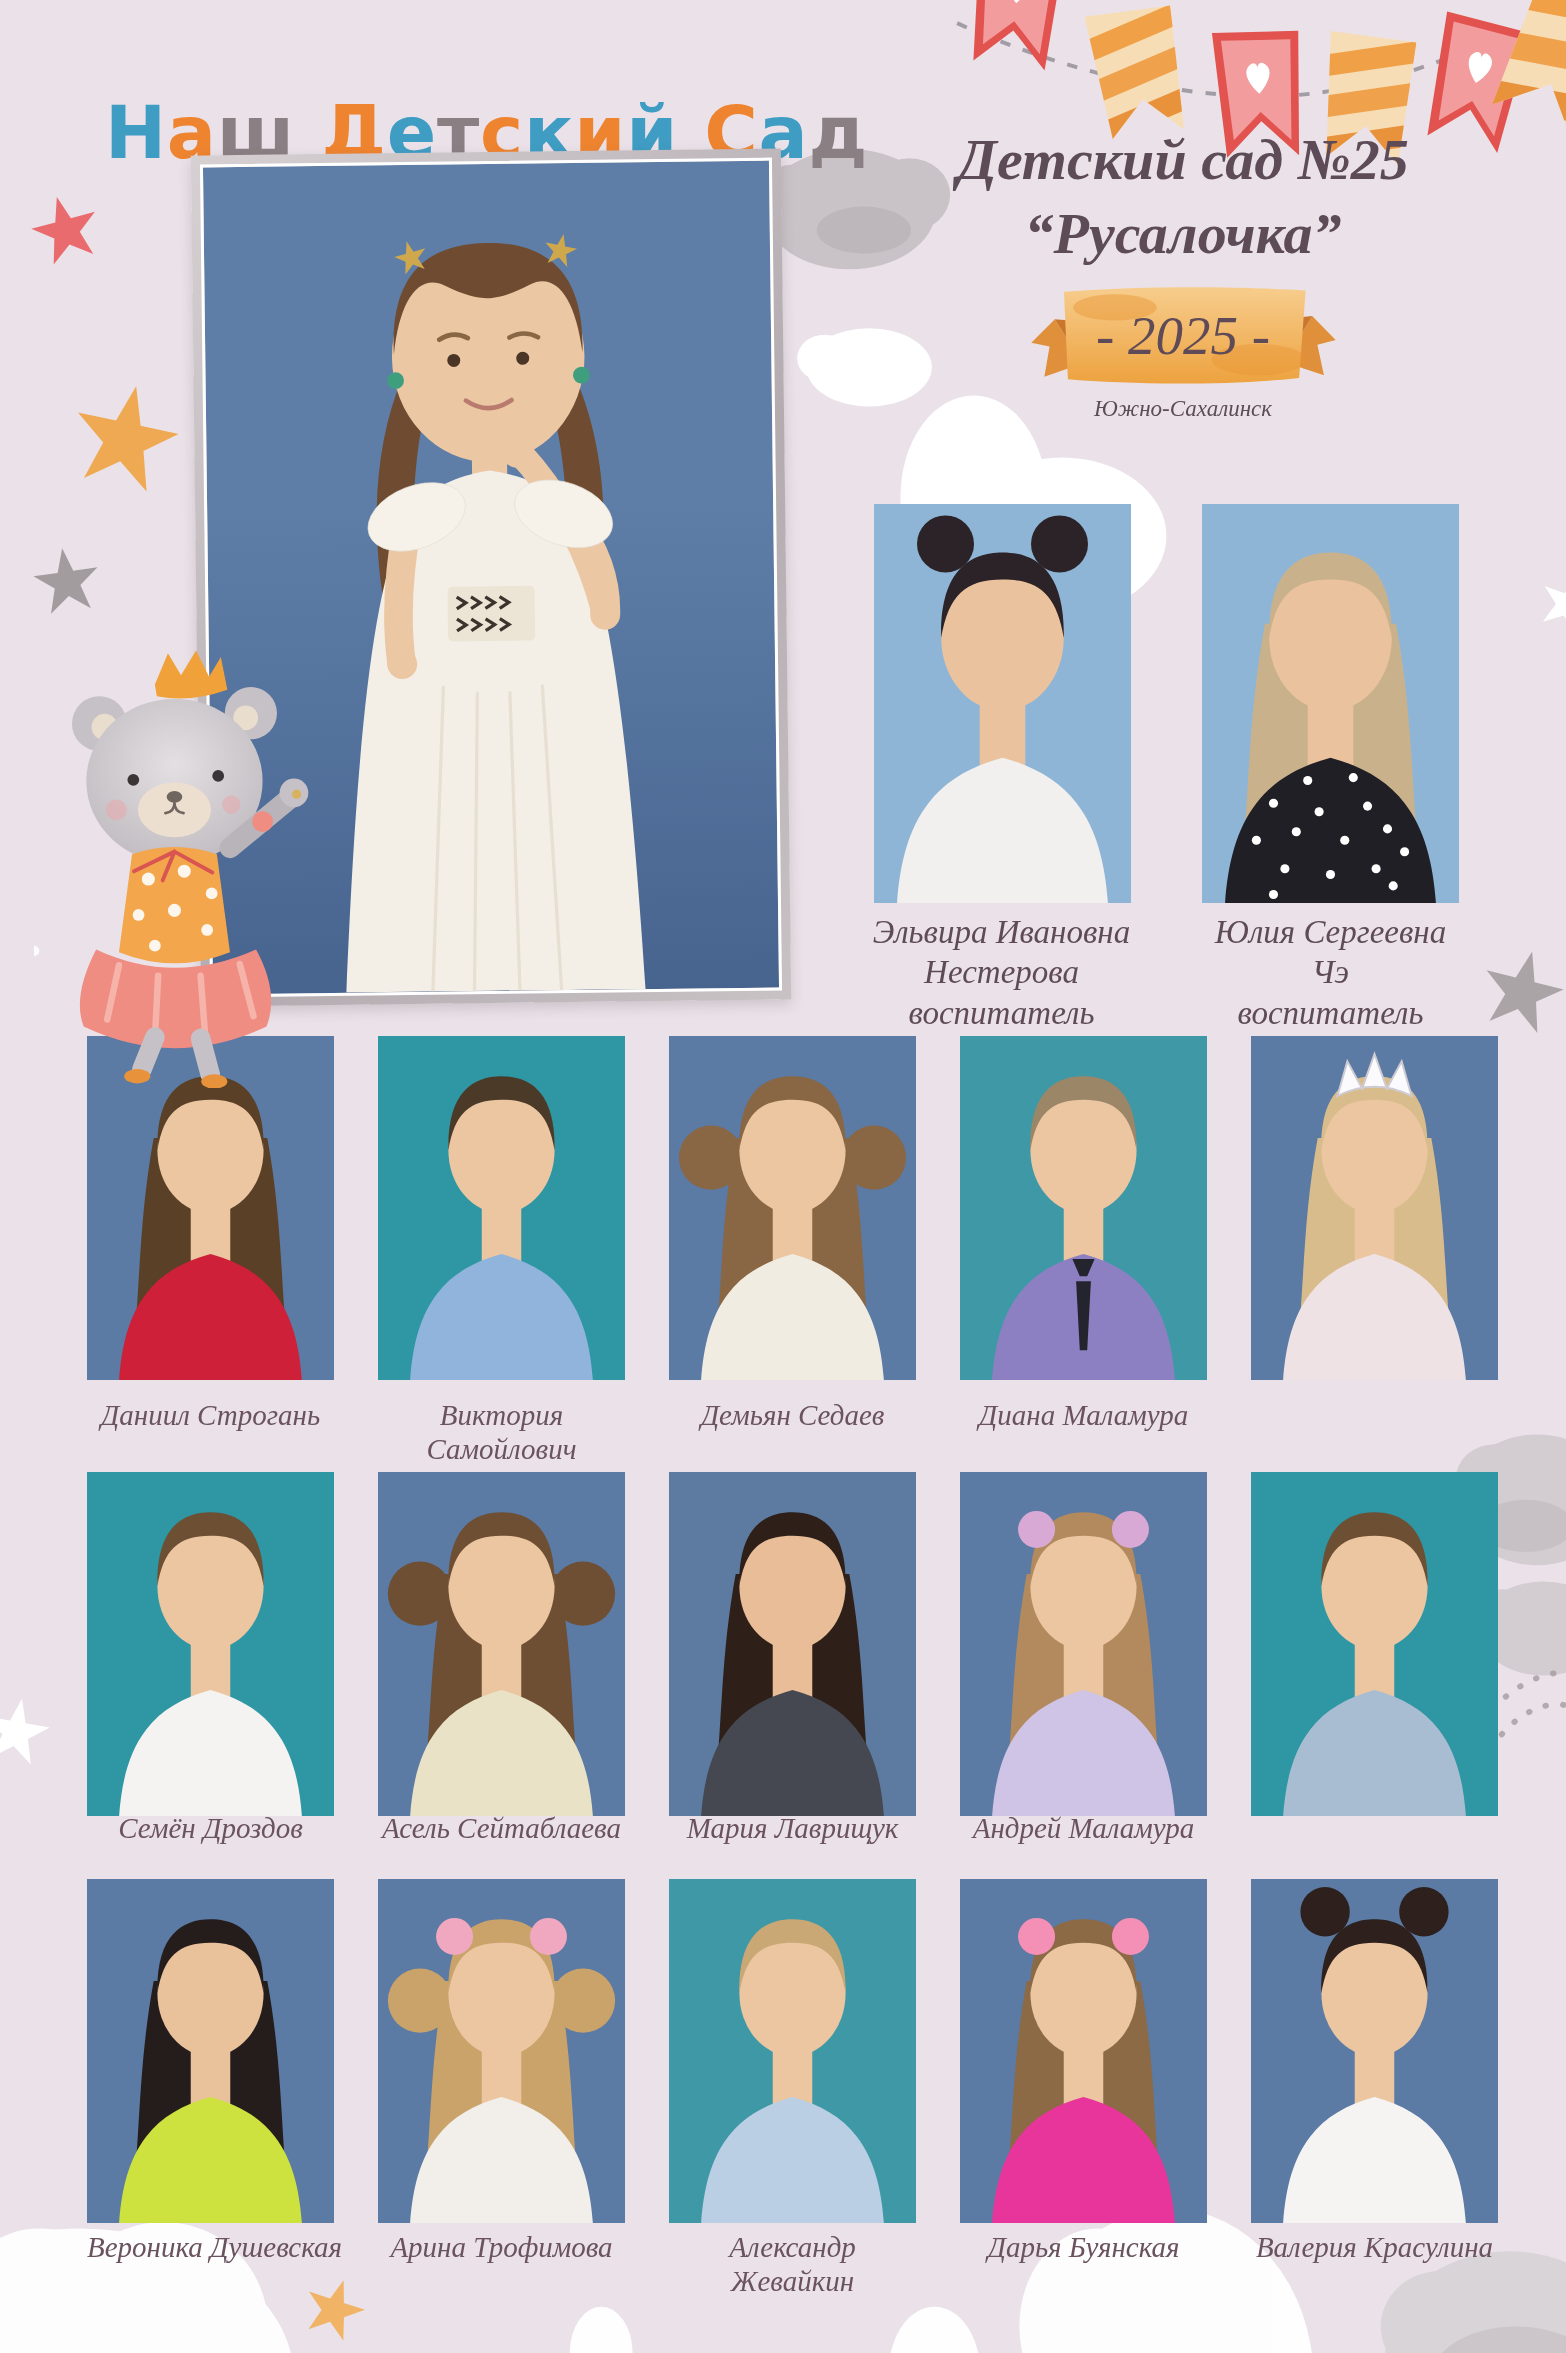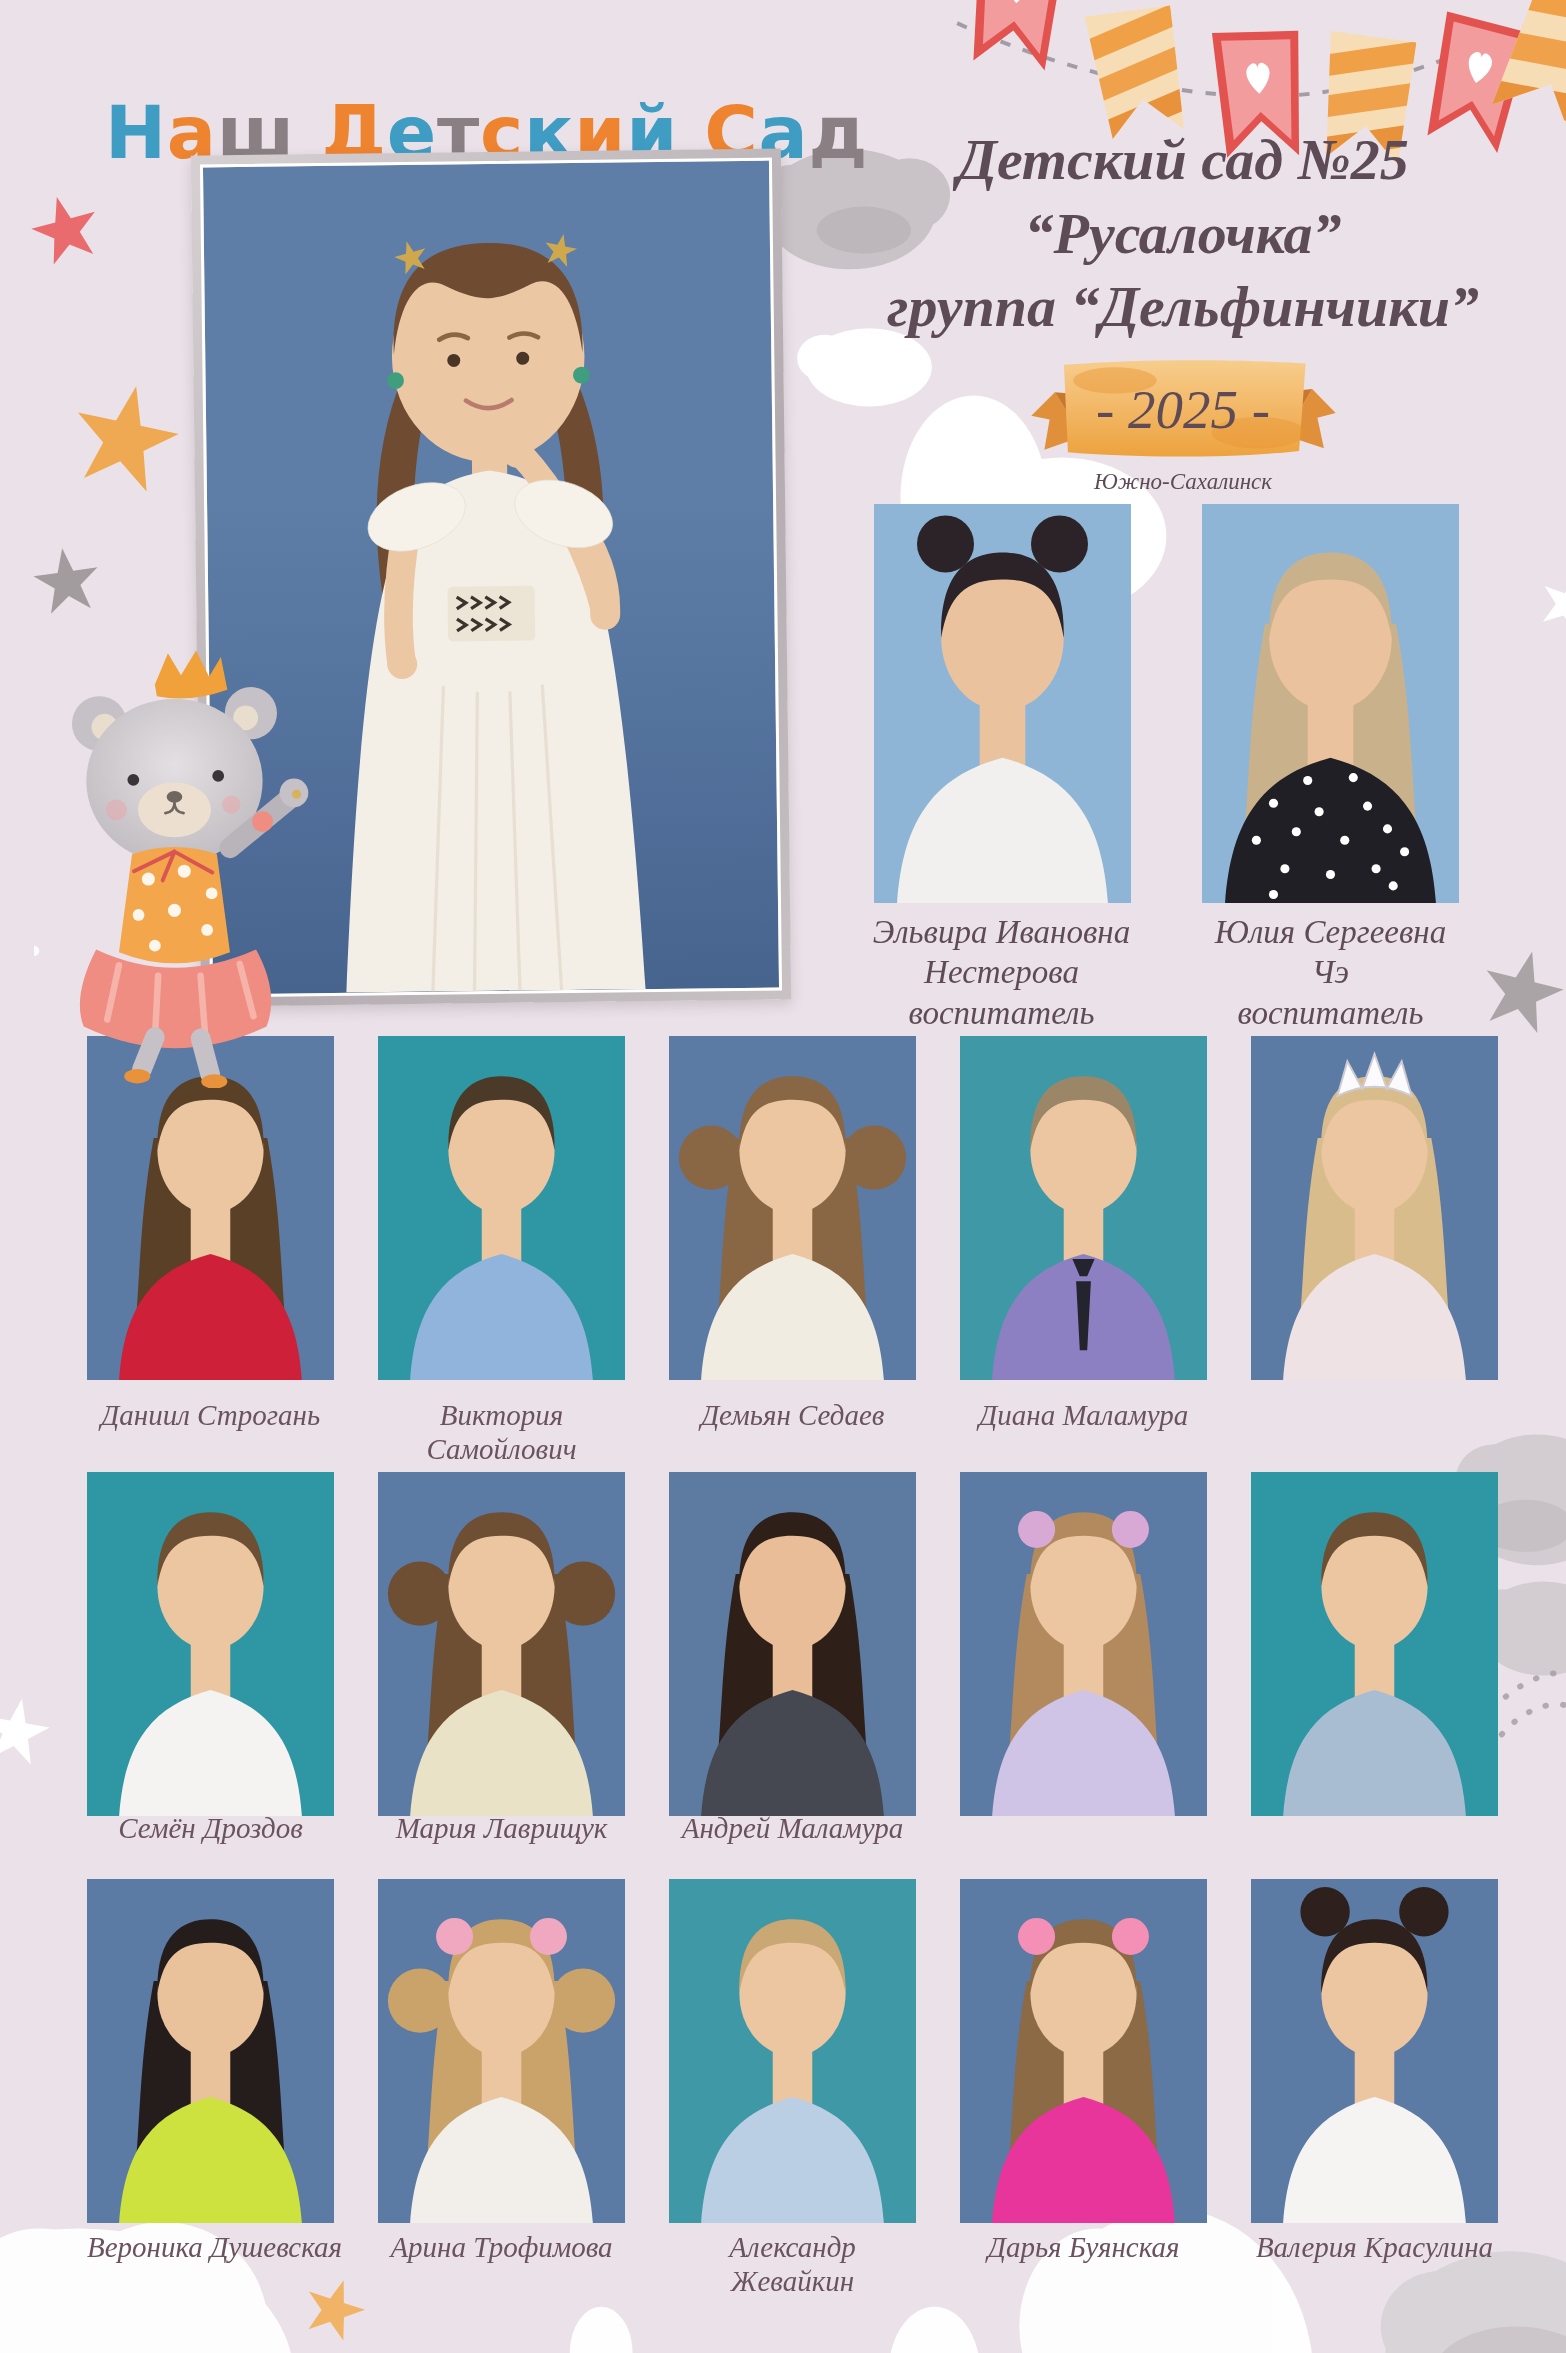--- a/index.html
+++ b/index.html
@@ -173,21 +173,20 @@
     <use href="#flagO" transform="translate(612,52) rotate(5)"></use>
     <use href="#flagR" transform="translate(790,22) rotate(12)"></use>
     <use href="#flagO" transform="translate(945,-60) rotate(24) scale(1.25)"></use>
   </svg>
 
   <h1 class="title"><span class="tl-blue">Н</span><span class="tl-orange">а</span><span class="tl-gray">ш</span><span> </span><span class="tl-orange">Д</span><span class="tl-blue">е</span><span class="tl-gray">т</span><span class="tl-orange">с</span><span class="tl-blue">к</span><span class="tl-orange">и</span><span class="tl-blue">й</span><span> </span><span class="tl-orange">С</span><span class="tl-blue">а</span><span class="tl-gray">д</span></h1>
 
   <div class="hdr">
     <div class="hdr-line">Детский сад №25</div>
     <div class="hdr-line">“Русалочка”</div>
-    <div class="hdr-line">группа “Дельфинчики”</div>
     <div class="banner">
       <svg viewBox="0 0 470 172">
         <defs>
           <linearGradient id="bg1" x1="0" y1="0" x2="0" y2="1">
             <stop offset="0" stop-color="#f7cd8d"></stop>
               <stop offset="1" stop-color="#eda23f"></stop>
           </linearGradient>
         </defs>
         <path d="M38,60 L2,96 L30,102 L22,148 L80,128 Z" fill="#e08f3a"></path>
         <path d="M432,55 L468,92 L440,99 L450,146 L390,126 Z" fill="#e08f3a"></path>
@@ -385,20 +384,24 @@
           <use href="#bustG"></use>
         </svg>
       </div>
   </div>
   <div class="caps" style="top:1811px">
     <div class="cap">
         <div>Семён Дроздов</div>
         <div></div>
       </div>
     <div class="cap">
+        <div>Асель Сейтаблаева</div>
+        <div></div>
+      </div>
+    <div class="cap">
         <div>Мария Лаврищук</div>
         <div></div>
       </div>
     <div class="cap">
         <div>Андрей Маламура</div>
         <div></div>
       </div>
   </div>
 
   <div class="row" style="top:1879px">

